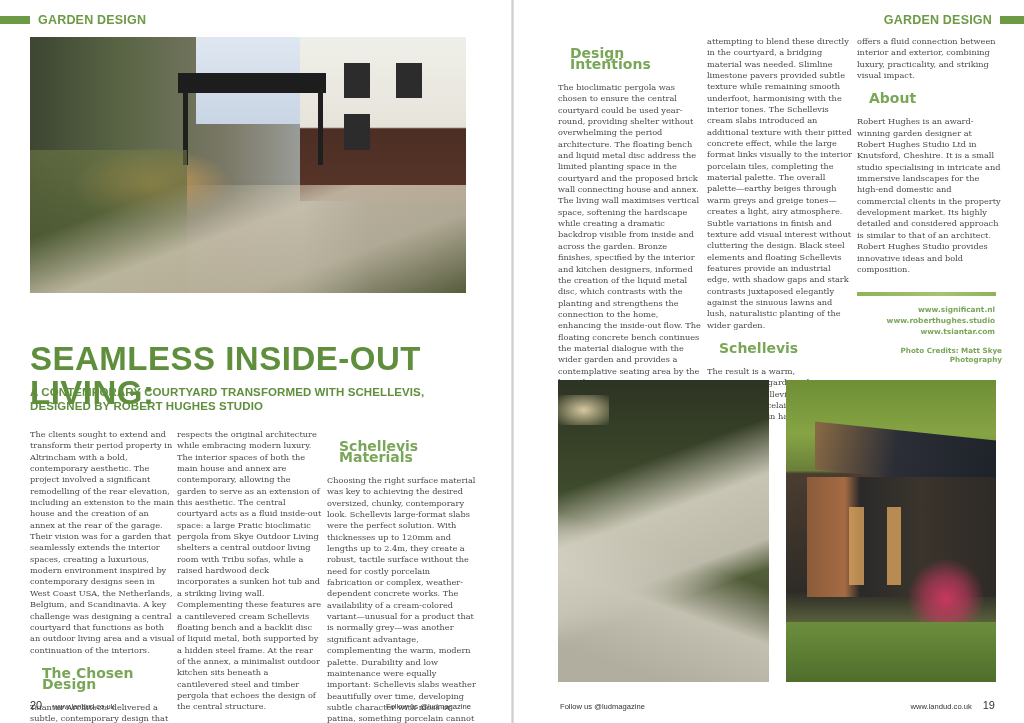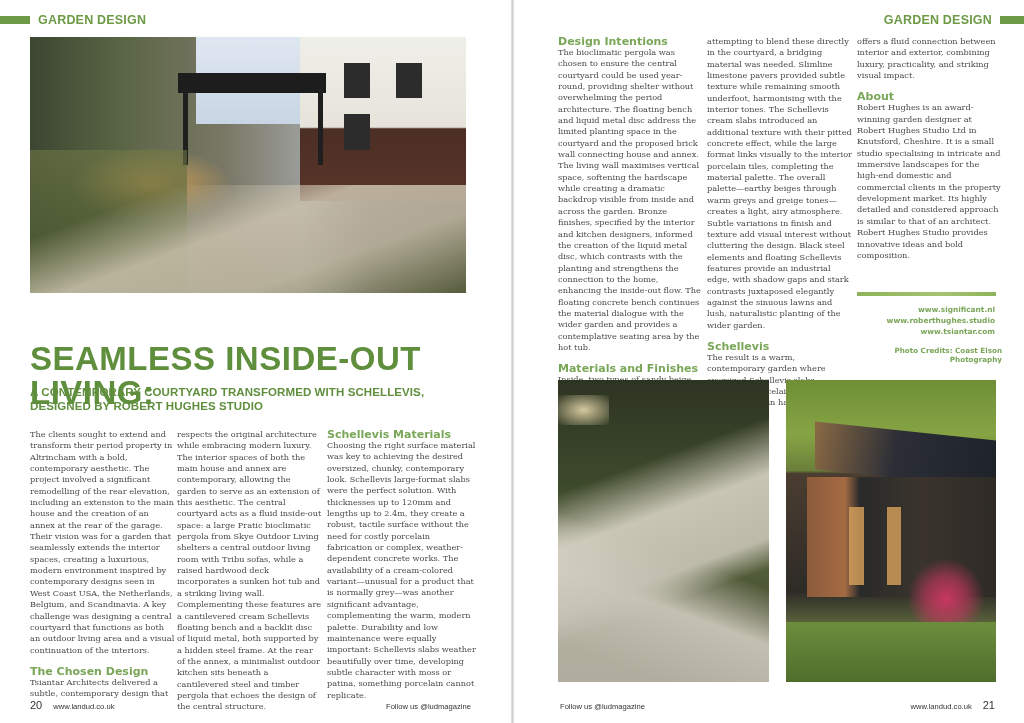--- a/index.html
+++ b/index.html
@@ -41,22 +41,22 @@
 
   .headline { position: absolute; left: 30px; top: 311px; width: 450px;
     font-family: "Liberation Sans", sans-serif; font-weight: 900; font-size: 33px; line-height: 34px;
     color: #5f8f3d; letter-spacing: 0.5px; text-transform: uppercase; margin-top: 31px; }
   .subheadline { position: absolute; left: 30px; top: 385px; width: 450px;
     font-family: "Liberation Sans", sans-serif; font-weight: 700; font-size: 11.5px; line-height: 14px;
     color: #5f8f3d; text-transform: uppercase; letter-spacing: 0.1px; }
 
   .col { position: absolute; font-size: 8.2px; line-height: 11.35px; color: #4a4a4a; }
   .col p { margin: 0 0 10px 0; }
-  .col h3 { font-family: "DejaVu Sans", sans-serif; font-weight: 700; font-size: 11px; line-height: 11px;
-            color: #7aa658; margin: 0; }
+  .col h3 { font-family: "DejaVu Sans", sans-serif; font-weight: 700; font-size: 14px; line-height: 11px;
+            color: #7aa658; margin: 12px; }
   .col-l1 { left: 30px; top: 429px; width: 145px; }
   .col-l2 { left: 177px; top: 429px; width: 145px; }
   .col-l3 { left: 327px; top: 429px; width: 150px; }
   .col-r1 { left: 44px; top: 36px; width: 144px; }
   .col-r2 { left: 193px; top: 36px; width: 146px; }
   .col-r3 { left: 343px; top: 36px; width: 145px; }
 
   .green-rule { position: absolute; left: 343px; top: 292px; width: 139px; height: 4px;
     background: linear-gradient(90deg, #8db35a, #a6c470 60%, #8db35a); }
   .links { position: absolute; right: 29px; top: 304px; text-align: right;
@@ -166,35 +166,35 @@
       <h3>About</h3>
       <p>Robert Hughes is an award-winning garden designer at Robert Hughes Studio Ltd in Knutsford, Cheshire. It is a small studio specialising in intricate and immersive landscapes for the high-end domestic and commercial clients in the property development market. Its highly detailed and considered approach is similar to that of an architect. Robert Hughes Studio provides innovative ideas and bold composition.</p>
     </div>
 
     <div class="green-rule"></div>
     <div class="links">
       <div>www.significant.nl</div>
       <div>www.roberthughes.studio</div>
       <div>www.tsiantar.com</div>
     </div>
-    <div class="credits">Photo Credits: Coast Elson Photography</div>
+    <div class="credits">Photo Credits: Matt Skye Photography</div>
 
     <div class="photo photo-r1">
       <div class="glow"></div>
     </div>
     <div class="photo photo-r2">
       <div class="roof"></div>
       <div class="body"></div>
       <div class="win" style="left:30%;"></div>
       <div class="win" style="left:48%;"></div>
       <div class="flowers"></div>
       <div class="lawn"></div>
     </div>
 
     <div class="footer f-right-follow">
       <span>Follow us @ludmagazine</span>
     </div>
     <div class="footer f-right-url">
       <span>www.landud.co.uk</span>
-      <span class="num">21</span>
+      <span class="num">19</span>
     </div>
   </div>
 </div>
 
 </body></html>

